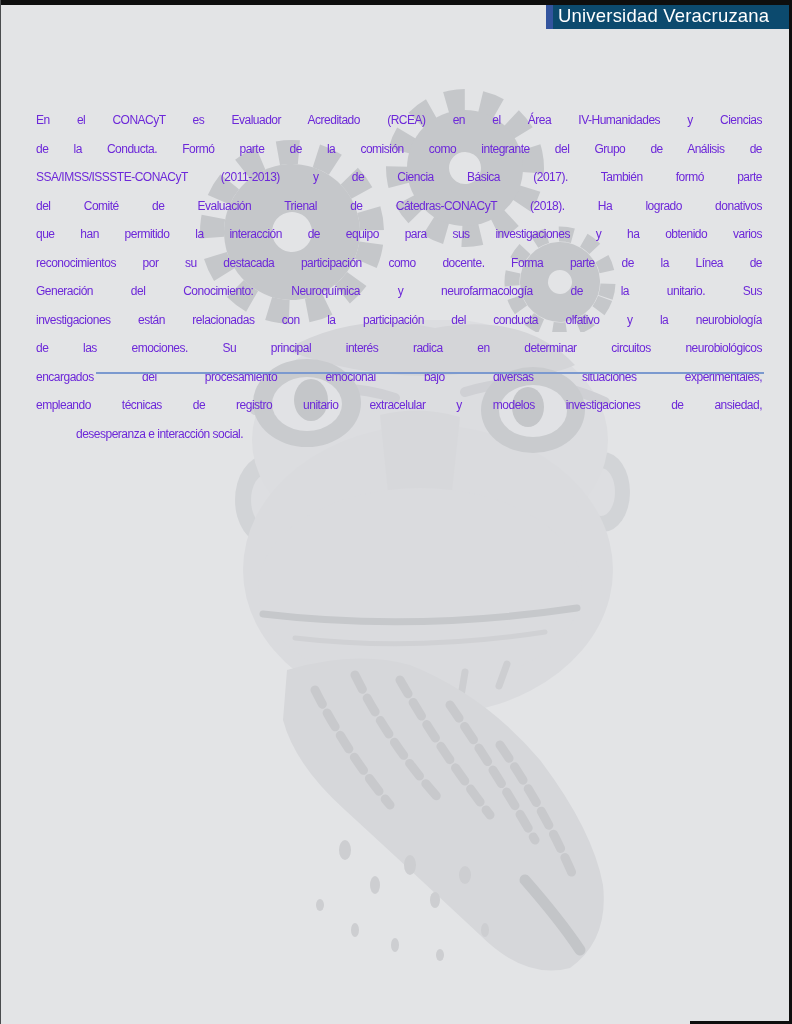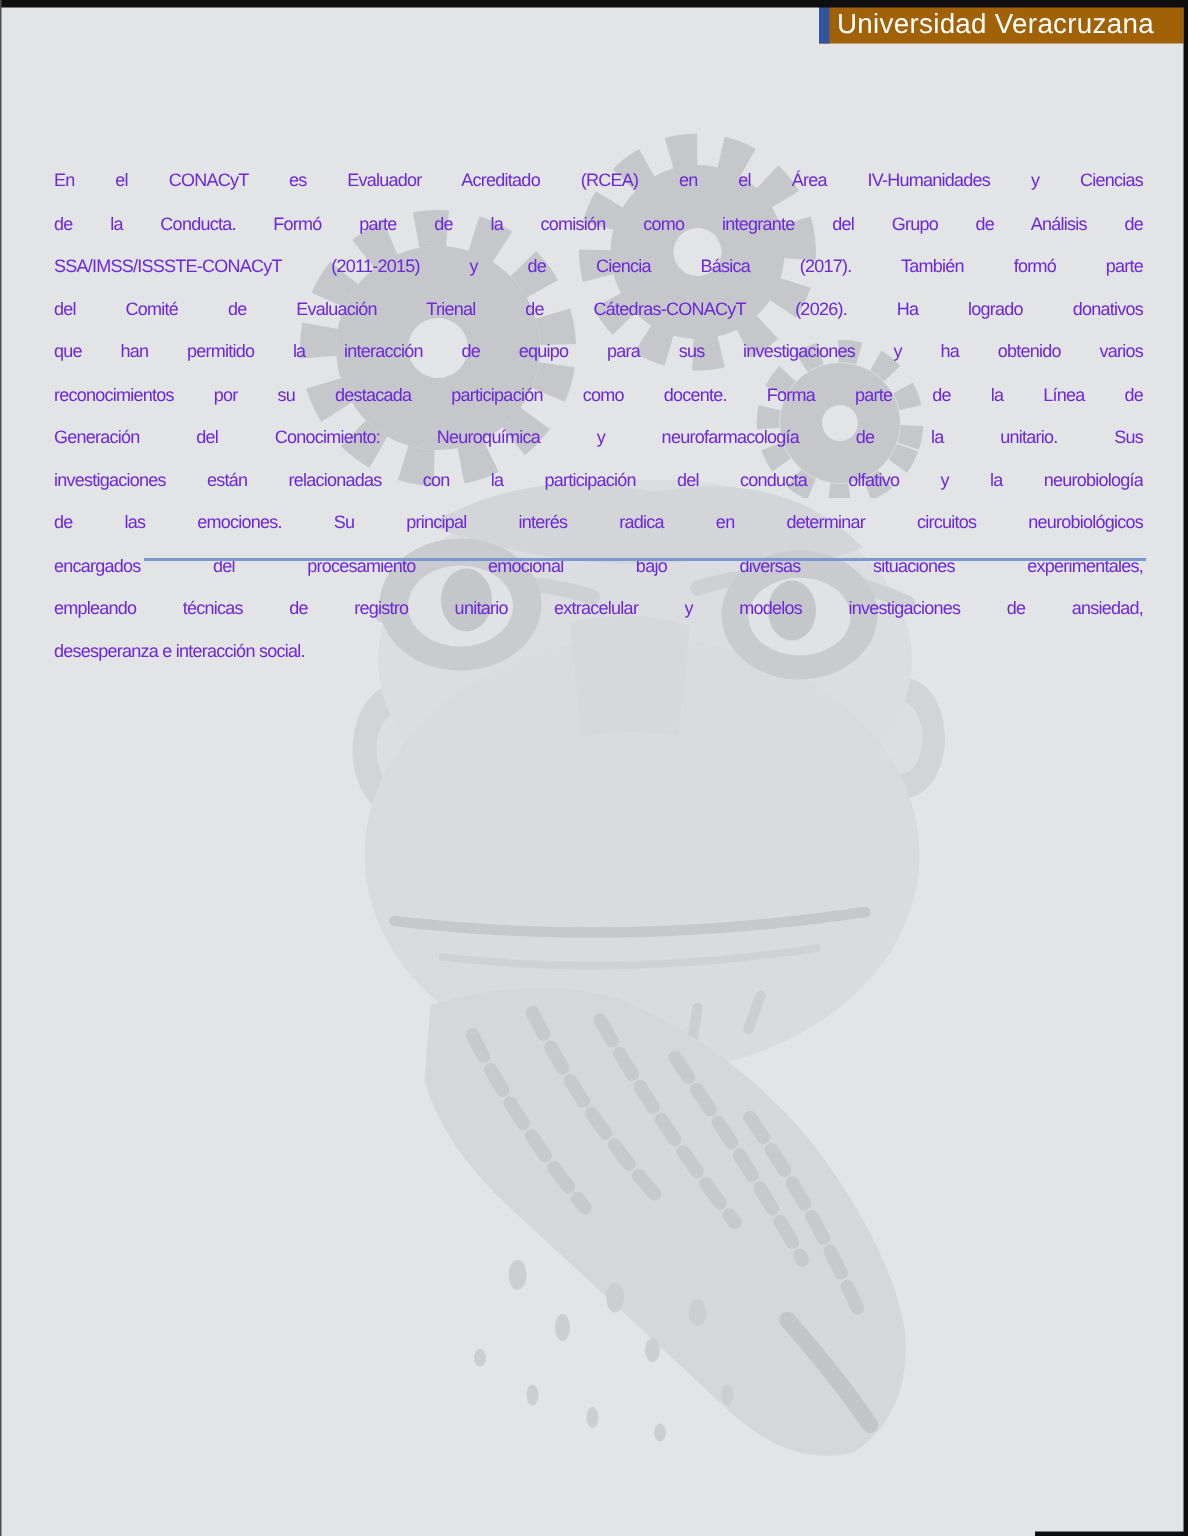--- a/index.html
+++ b/index.html
@@ -10,21 +10,21 @@
   }
   
   .frame-top{position:absolute;left:0;top:0;width:792px;height:5px;background:#0e0e0e;z-index:40;}
   .frame-right{position:absolute;right:0;top:0;width:3px;height:1024px;background:#0e0e0e;z-index:40;}
   .frame-left{position:absolute;left:0;top:0;width:1px;height:1024px;background:#4a4c4e;z-index:40;}
   .frame-bottom-stub{position:absolute;left:690px;bottom:0;width:102px;height:3px;background:#0e0e0e;z-index:40;}
 
   
   .uv-logo{
     position:absolute;left:546px;top:4px;width:243px;height:25px;
-    background:#a16207;border-left:7px solid #33549e;
+    background:#0c4a6e;border-left:7px solid #33549e;
     box-sizing:border-box;display:flex;align-items:center;
     z-index:30;
   }
   .uv-logo span{
     color:#ffffff;font-size:18.5px;letter-spacing:.2px;
     padding-left:5px;white-space:nowrap;line-height:1;
     font-family:"Liberation Sans",sans-serif;
   }
 
   
@@ -34,21 +34,21 @@
 
   
   .bio{
     position:absolute;left:36px;top:106px;width:726px;z-index:10;
     color:#6d28d9;font-size:12px;line-height:28.5px;letter-spacing:-0.5px;
   }
   .jline{
     text-align:justify;text-align-last:justify;
     height:28.5px;overflow:hidden;white-space:nowrap;
   }
-  .jline.last{text-align-last:left;}
+  .jline.last{text-align-last:left;margin-left:40px;}
 
   .link-underline{
     position:absolute;left:96px;top:372px;width:668px;height:2px;
     background:#7b99cf;z-index:11;
   }
 </style>
 </head>
 <body>
 
 <div class="frame-top"></div>
@@ -131,22 +131,22 @@
     <ellipse cx="170" cy="625" rx="4" ry="7"></ellipse>
     <ellipse cx="215" cy="635" rx="4" ry="6"></ellipse>
     <ellipse cx="95" cy="585" rx="4" ry="6"></ellipse>
     <ellipse cx="260" cy="610" rx="4" ry="7"></ellipse>
   </g>
 </svg>
 
 <div class="bio">
   <div class="jline">En el CONACyT es Evaluador Acreditado (RCEA) en el Área IV-Humanidades y Ciencias</div>
   <div class="jline">de la Conducta. Formó parte de la comisión como integrante del Grupo de Análisis de</div>
-  <div class="jline">SSA/IMSS/ISSSTE-CONACyT (2011-2015) y de Ciencia Básica (2017). También formó parte</div>
-  <div class="jline">del Comité de Evaluación Trienal de Cátedras-CONACyT (2026).  Ha logrado donativos</div>
+  <div class="jline">SSA/IMSS/ISSSTE-CONACyT (2011-2013) y de Ciencia Básica (2017). También formó parte</div>
+  <div class="jline">del Comité de Evaluación Trienal de Cátedras-CONACyT (2018).  Ha logrado donativos</div>
   <div class="jline">que han permitido la interacción de equipo para sus investigaciones y ha obtenido varios</div>
   <div class="jline">reconocimientos por su destacada participación como docente. Forma parte de la Línea de</div>
   <div class="jline">Generación del Conocimiento: Neuroquímica y neurofarmacología de la unitario. Sus</div>
   <div class="jline">investigaciones están relacionadas con la participación del conducta olfativo y la neurobiología</div>
   <div class="jline">de las emociones. Su principal interés radica en determinar circuitos neurobiológicos</div>
   <div class="jline">encargados del procesamiento emocional bajo diversas situaciones experimentales,</div>
   <div class="jline">empleando técnicas de registro unitario extracelular y modelos investigaciones de ansiedad,</div>
   <div class="jline last">desesperanza e interacción social.</div>
 </div>
 

